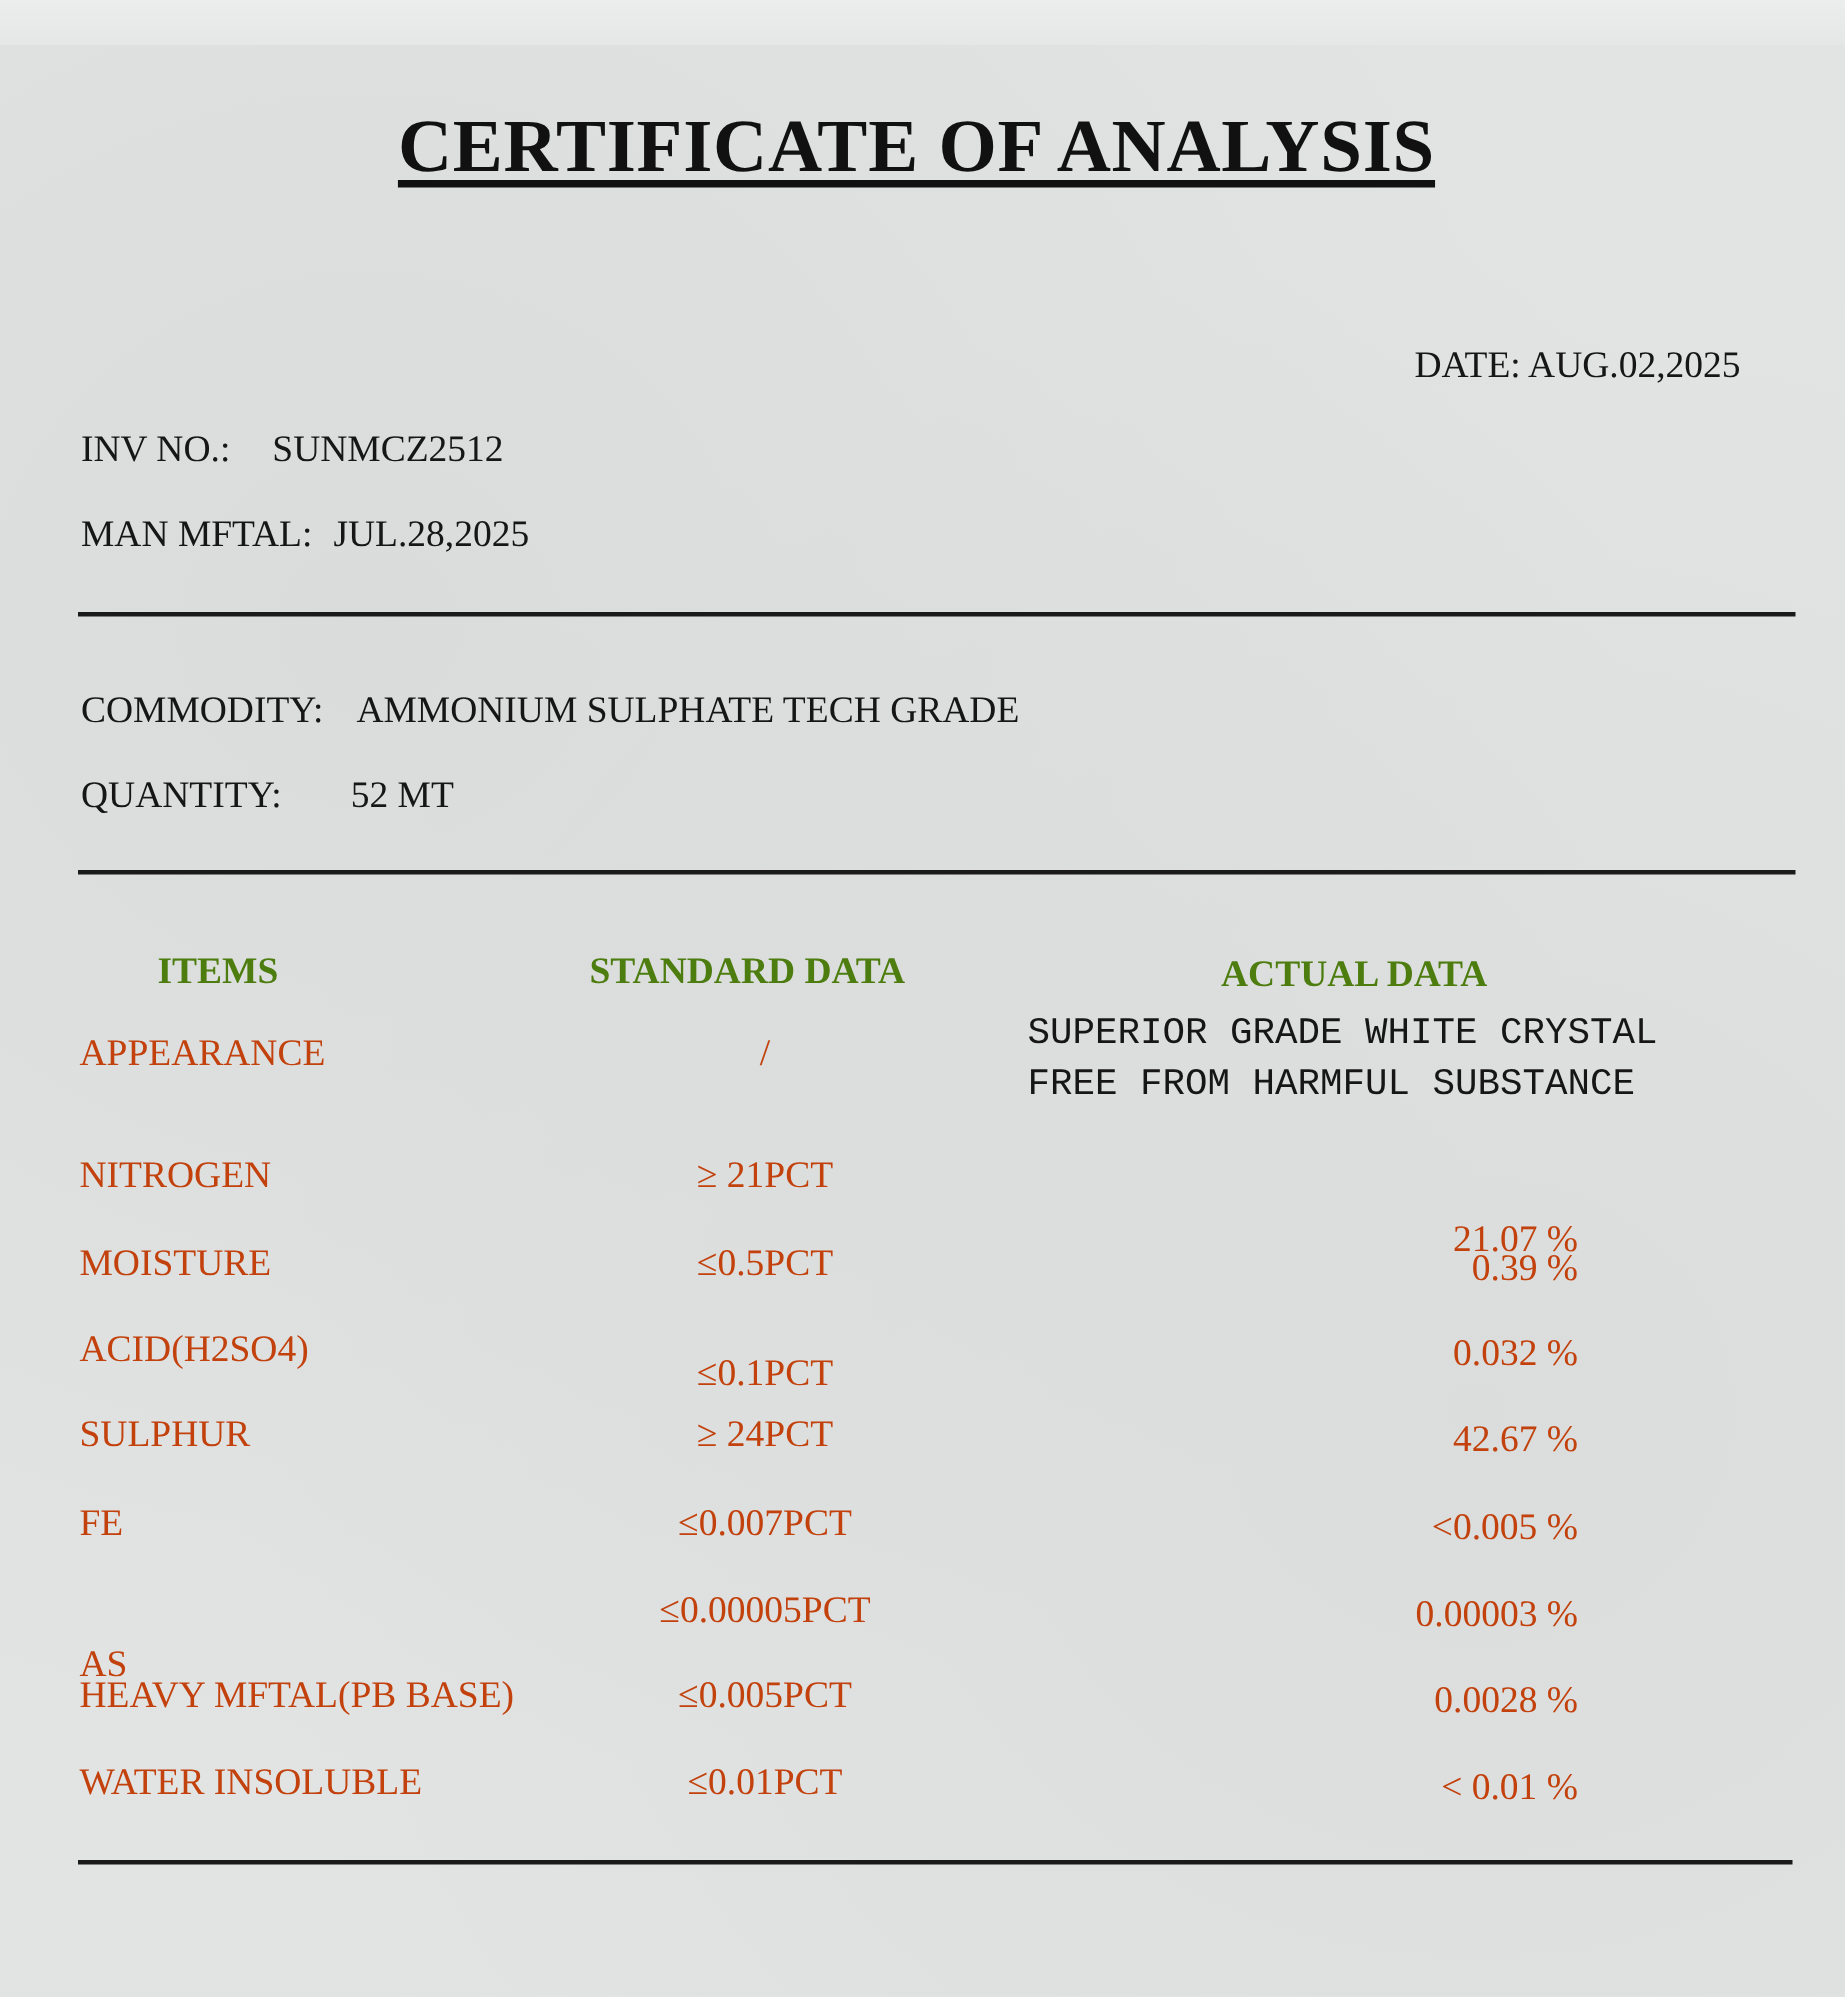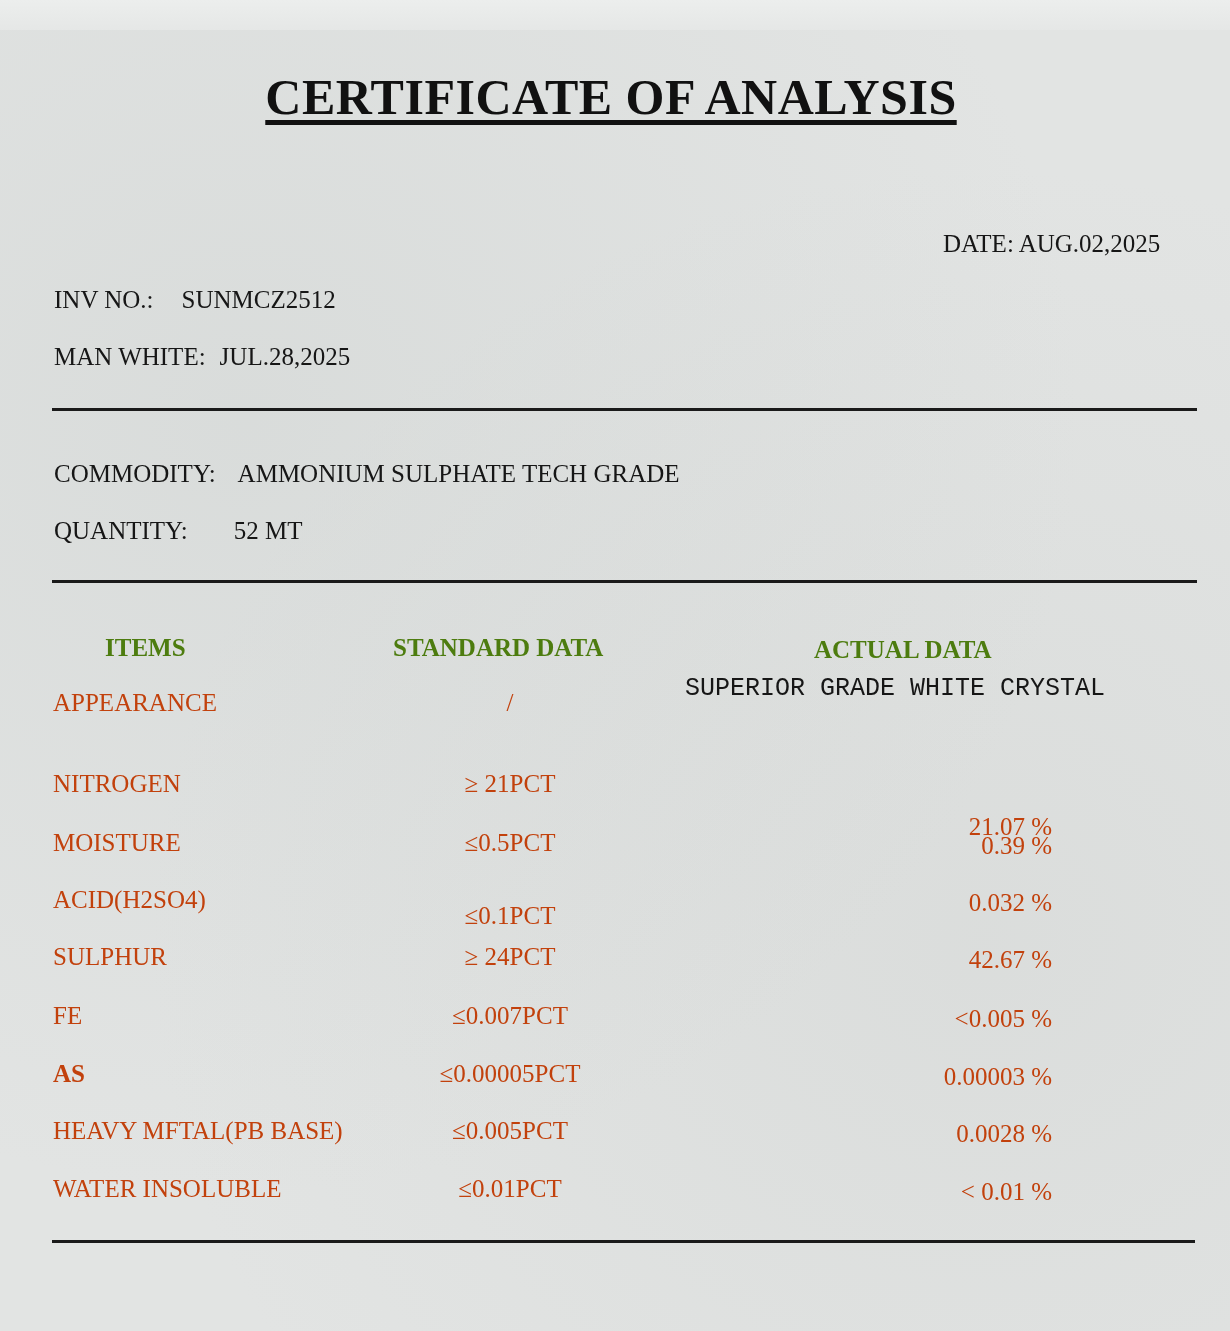--- a/index.html
+++ b/index.html
@@ -88,38 +88,39 @@
 
 <div class="paper-edge"></div>
 <div class="paper"></div>
 
 <div class="title">CERTIFICATE OF ANALYSIS</div>
 
 <div class="field" style="left:943px; top:230px;"><span>DATE:</span> <span>AUG.02,2025</span></div>
 
 <div class="field" style="left:54px; top:286px;"><span>INV NO.:</span><span style="display:inline-block;width:28px;"></span><span>SUNMCZ2512</span></div>
 
-<div class="field" style="left:54px; top:343px;"><span>MAN WHITE:</span><span style="display:inline-block;width:14px;"></span><span>JUL.28,2025</span></div>
+<div class="field" style="left:54px; top:343px;"><span>MAN MFTAL:</span><span style="display:inline-block;width:14px;"></span><span>JUL.28,2025</span></div>
 
 <div class="rule" style="top:408px; width:1145px;"></div>
 
 <div class="field" style="left:54px; top:460px;"><span>COMMODITY:</span><span style="display:inline-block;width:22px;"></span><span>AMMONIUM SULPHATE TECH GRADE</span></div>
 
 <div class="field" style="left:54px; top:517px;"><span>QUANTITY:</span><span style="display:inline-block;width:46px;"></span><span>52 MT</span></div>
 
 <div class="rule" style="top:580px; width:1145px;"></div>
 
 <div class="th" style="left:105px; top:634px;">ITEMS</div>
 <div class="th" style="left:393px; top:634px;">STANDARD DATA</div>
 <div class="th" style="left:814px; top:636px;">ACTUAL DATA</div>
 
 <div class="cell item" style="top:689px;">APPEARANCE</div>
 <div class="cell std" style="top:689px;">/</div>
 <div class="appear-act" style="top:672px;">
   <div>SUPERIOR GRADE WHITE CRYSTAL</div>
+  <div>FREE FROM HARMFUL SUBSTANCE</div>
 </div>
 
 <div>
   <div class="cell item" style="top:770px;">NITROGEN</div>
   <div class="cell std" style="top:770px;">≥ 21PCT</div>
   <div class="cell act" style="top:773px;margin-top:40px;">21.07 %</div>
 </div>
 <div>
   <div class="cell item" style="top:829px;">MOISTURE</div>
   <div class="cell std" style="top:829px;">≤0.5PCT</div>
@@ -134,21 +135,21 @@
   <div class="cell item" style="top:943px;">SULPHUR</div>
   <div class="cell std" style="top:943px;">≥ 24PCT</div>
   <div class="cell act" style="top:946px;">42.67 %</div>
 </div>
 <div>
   <div class="cell item" style="top:1002px;">FE</div>
   <div class="cell std" style="top:1002px;">≤0.007PCT</div>
   <div class="cell act" style="top:1005px;">&lt;0.005 %</div>
 </div>
 <div>
-  <div class="cell item" style="top:1060px;font-weight:bold;">AS</div>
+  <div class="cell item" style="top:1096px;">AS</div>
   <div class="cell std" style="top:1060px;">≤0.00005PCT</div>
   <div class="cell act" style="top:1063px;">0.00003 %</div>
 </div>
 <div>
   <div class="cell item" style="top:1117px;">HEAVY MFTAL(PB BASE)</div>
   <div class="cell std" style="top:1117px;">≤0.005PCT</div>
   <div class="cell act" style="top:1120px;">0.0028 %</div>
 </div>
 <div>
   <div class="cell item" style="top:1175px;">WATER INSOLUBLE</div>

